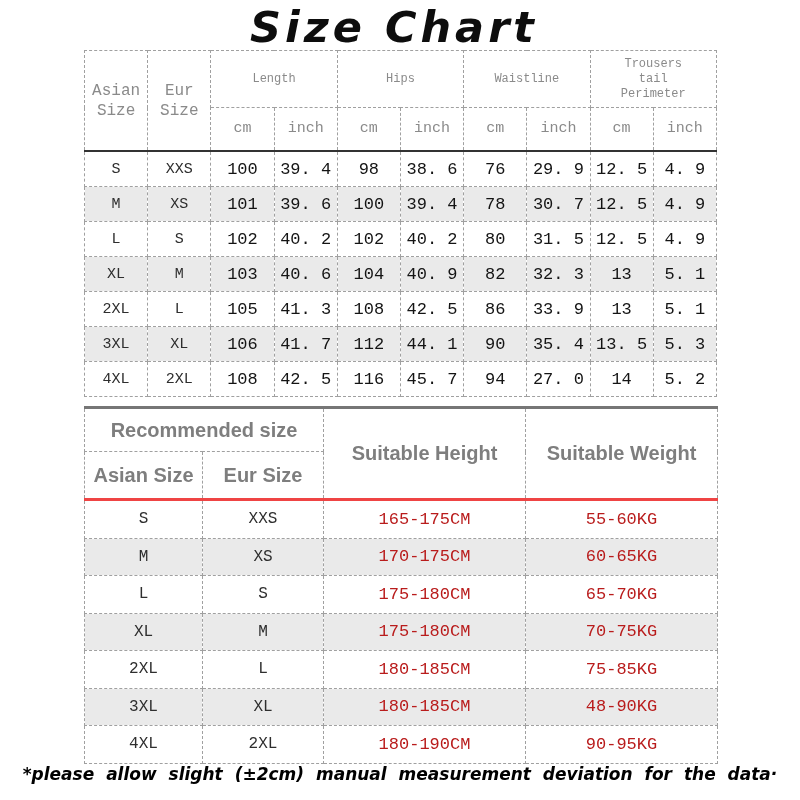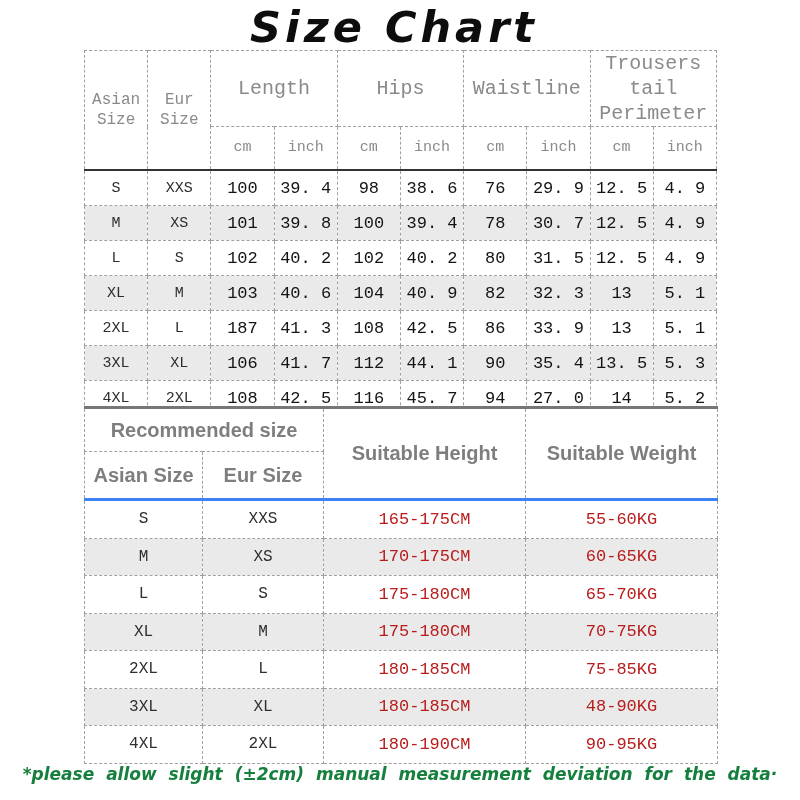--- a/index.html
+++ b/index.html
@@ -28,47 +28,47 @@
     border:1px dashed #a0a0a0;
     text-align:center; vertical-align:middle;
     padding:0; font-weight:normal;
     overflow:hidden;
   }
   
   #size-table th {
     color:#8a8a8a; font-size:15px;
     white-space:pre-line; line-height:1.25;
   }
-  #size-table th.group { height:56px; font-size:20px; }
+  #size-table th.group { height:56px; font-size:12px; }
   #size-table th.unit  { height:42px; }
   #size-table th.side  { font-size:16px; }
   #size-table th.side,
   #size-table tr.units th { border-bottom:2px solid #333333;margin-left:28px; }
   #size-table td { height:34px; font-size:17px; color:#141414; }
   #size-table td.size { font-size:15px; color:#2e2e2e; }
   tr.stripe td { background:#eaeaea; }
   
   #recommend-table thead tr:first-child th,
   #recommend-table thead tr:first-child td { border-top:3px solid #767676; }
   #recommend-table th {
     font-family:"Liberation Sans", sans-serif;
     font-weight:bold; color:#7e7e7e; font-size:20px;
   }
   #recommend-table th.top { height:42px; }
   #recommend-table th.sub { height:46px; }
-  #recommend-table th.span2, #recommend-table th.sub { border-bottom:3px solid #3b82f6; }
+  #recommend-table th.span2, #recommend-table th.sub { border-bottom:3px solid #ef4444; }
   #recommend-table td { height:36.5px; font-size:17px; color:#b91c1c; }
   #recommend-table td.size { font-size:16px; color:#2e2e2e; }
   .footnote {
     position:absolute; top:764px; left:0; width:800px;
     text-align:center;
     font-family:"DejaVu Sans", sans-serif;
     font-style:italic; font-weight:bold;
     font-size:17px; word-spacing:6px;
-    color:#15803d; margin:0;
+    color:#000000; margin:0;
   }
 </style>
 </head>
 <body>
 
 <h1 class="page-title">Size Chart</h1>
 
 <table id="size-table">
   <colgroup>
       <col span="10" style="width:10%">
@@ -107,21 +107,21 @@
       <td>38. 6</td>
       <td>76</td>
       <td>29. 9</td>
       <td>12. 5</td>
       <td>4. 9</td>
     </tr>
     <tr class="stripe">
       <td class="size">M</td>
       <td class="size">XS</td>
       <td>101</td>
-      <td>39. 8</td>
+      <td>39. 6</td>
       <td>100</td>
       <td>39. 4</td>
       <td>78</td>
       <td>30. 7</td>
       <td>12. 5</td>
       <td>4. 9</td>
     </tr>
     <tr>
       <td class="size">L</td>
       <td class="size">S</td>
@@ -142,21 +142,21 @@
       <td>104</td>
       <td>40. 9</td>
       <td>82</td>
       <td>32. 3</td>
       <td>13</td>
       <td>5. 1</td>
     </tr>
     <tr>
       <td class="size">2XL</td>
       <td class="size">L</td>
-      <td>187</td>
+      <td>105</td>
       <td>41. 3</td>
       <td>108</td>
       <td>42. 5</td>
       <td>86</td>
       <td>33. 9</td>
       <td>13</td>
       <td>5. 1</td>
     </tr>
     <tr class="stripe">
       <td class="size">3XL</td>

